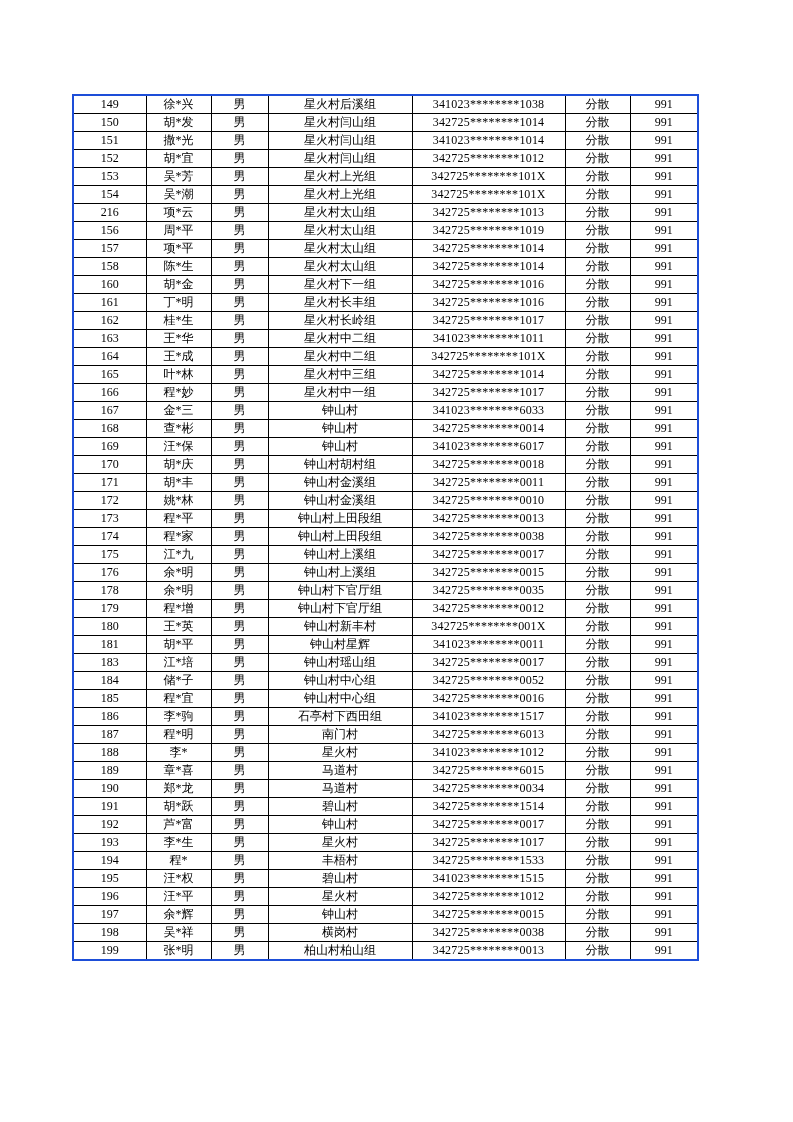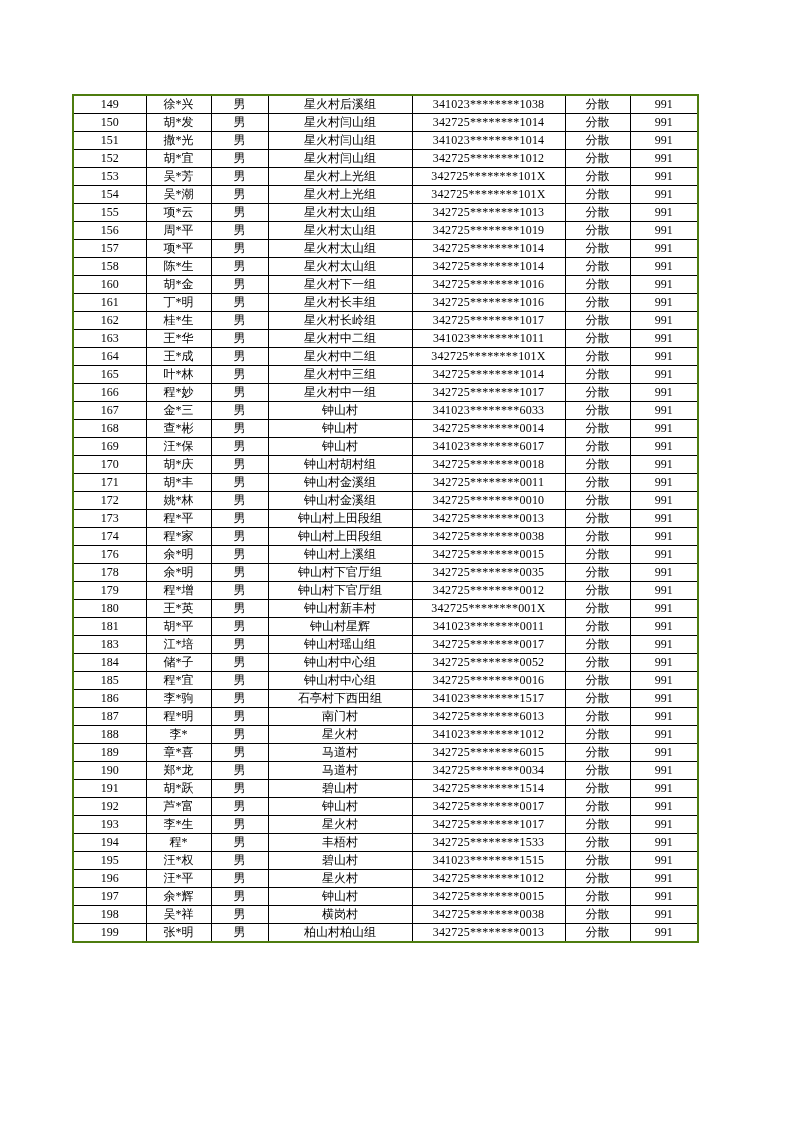--- a/index.html
+++ b/index.html
@@ -16,21 +16,21 @@
     font-family: "Liberation Serif", "DejaVu Serif", serif;
     color: #000000;
   }
   table.roster {
     position: absolute;
     left: 72px;
     top: 94px;
     width: 625px;
     border-collapse: collapse;
     table-layout: fixed;
-    border: 2px solid #4d7c0f;
+    border: 2px solid #1d4ed8;
   }
   table.roster td {
     border: 1px solid #000000;
     height: 17px;
     padding: 0 2px;
     font-size: 12px;
     line-height: 17px;
     text-align: center;
     vertical-align: middle;
     white-space: nowrap;
@@ -108,21 +108,21 @@
         <tr>
           <td class="col-no">154</td>
           <td class="col-name">吴*潮</td>
           <td class="col-gender">男</td>
           <td class="col-village">星火村上光组</td>
           <td class="col-id">342725********101X</td>
           <td class="col-status">分散</td>
           <td class="col-code">991</td>
         </tr>
         <tr>
-          <td class="col-no">155</td>
+          <td class="col-no">216</td>
           <td class="col-name">项*云</td>
           <td class="col-gender">男</td>
           <td class="col-village">星火村太山组</td>
           <td class="col-id">342725********1013</td>
           <td class="col-status">分散</td>
           <td class="col-code">991</td>
         </tr>
         <tr>
           <td class="col-no">156</td>
           <td class="col-name">周*平</td>
@@ -275,20 +275,29 @@
           <td class="col-id">342725********0013</td>
           <td class="col-status">分散</td>
           <td class="col-code">991</td>
         </tr>
         <tr>
           <td class="col-no">174</td>
           <td class="col-name">程*家</td>
           <td class="col-gender">男</td>
           <td class="col-village">钟山村上田段组</td>
           <td class="col-id">342725********0038</td>
+          <td class="col-status">分散</td>
+          <td class="col-code">991</td>
+        </tr>
+        <tr>
+          <td class="col-no">175</td>
+          <td class="col-name">江*九</td>
+          <td class="col-gender">男</td>
+          <td class="col-village">钟山村上溪组</td>
+          <td class="col-id">342725********0017</td>
           <td class="col-status">分散</td>
           <td class="col-code">991</td>
         </tr>
         <tr>
           <td class="col-no">176</td>
           <td class="col-name">余*明</td>
           <td class="col-gender">男</td>
           <td class="col-village">钟山村上溪组</td>
           <td class="col-id">342725********0015</td>
           <td class="col-status">分散</td>

